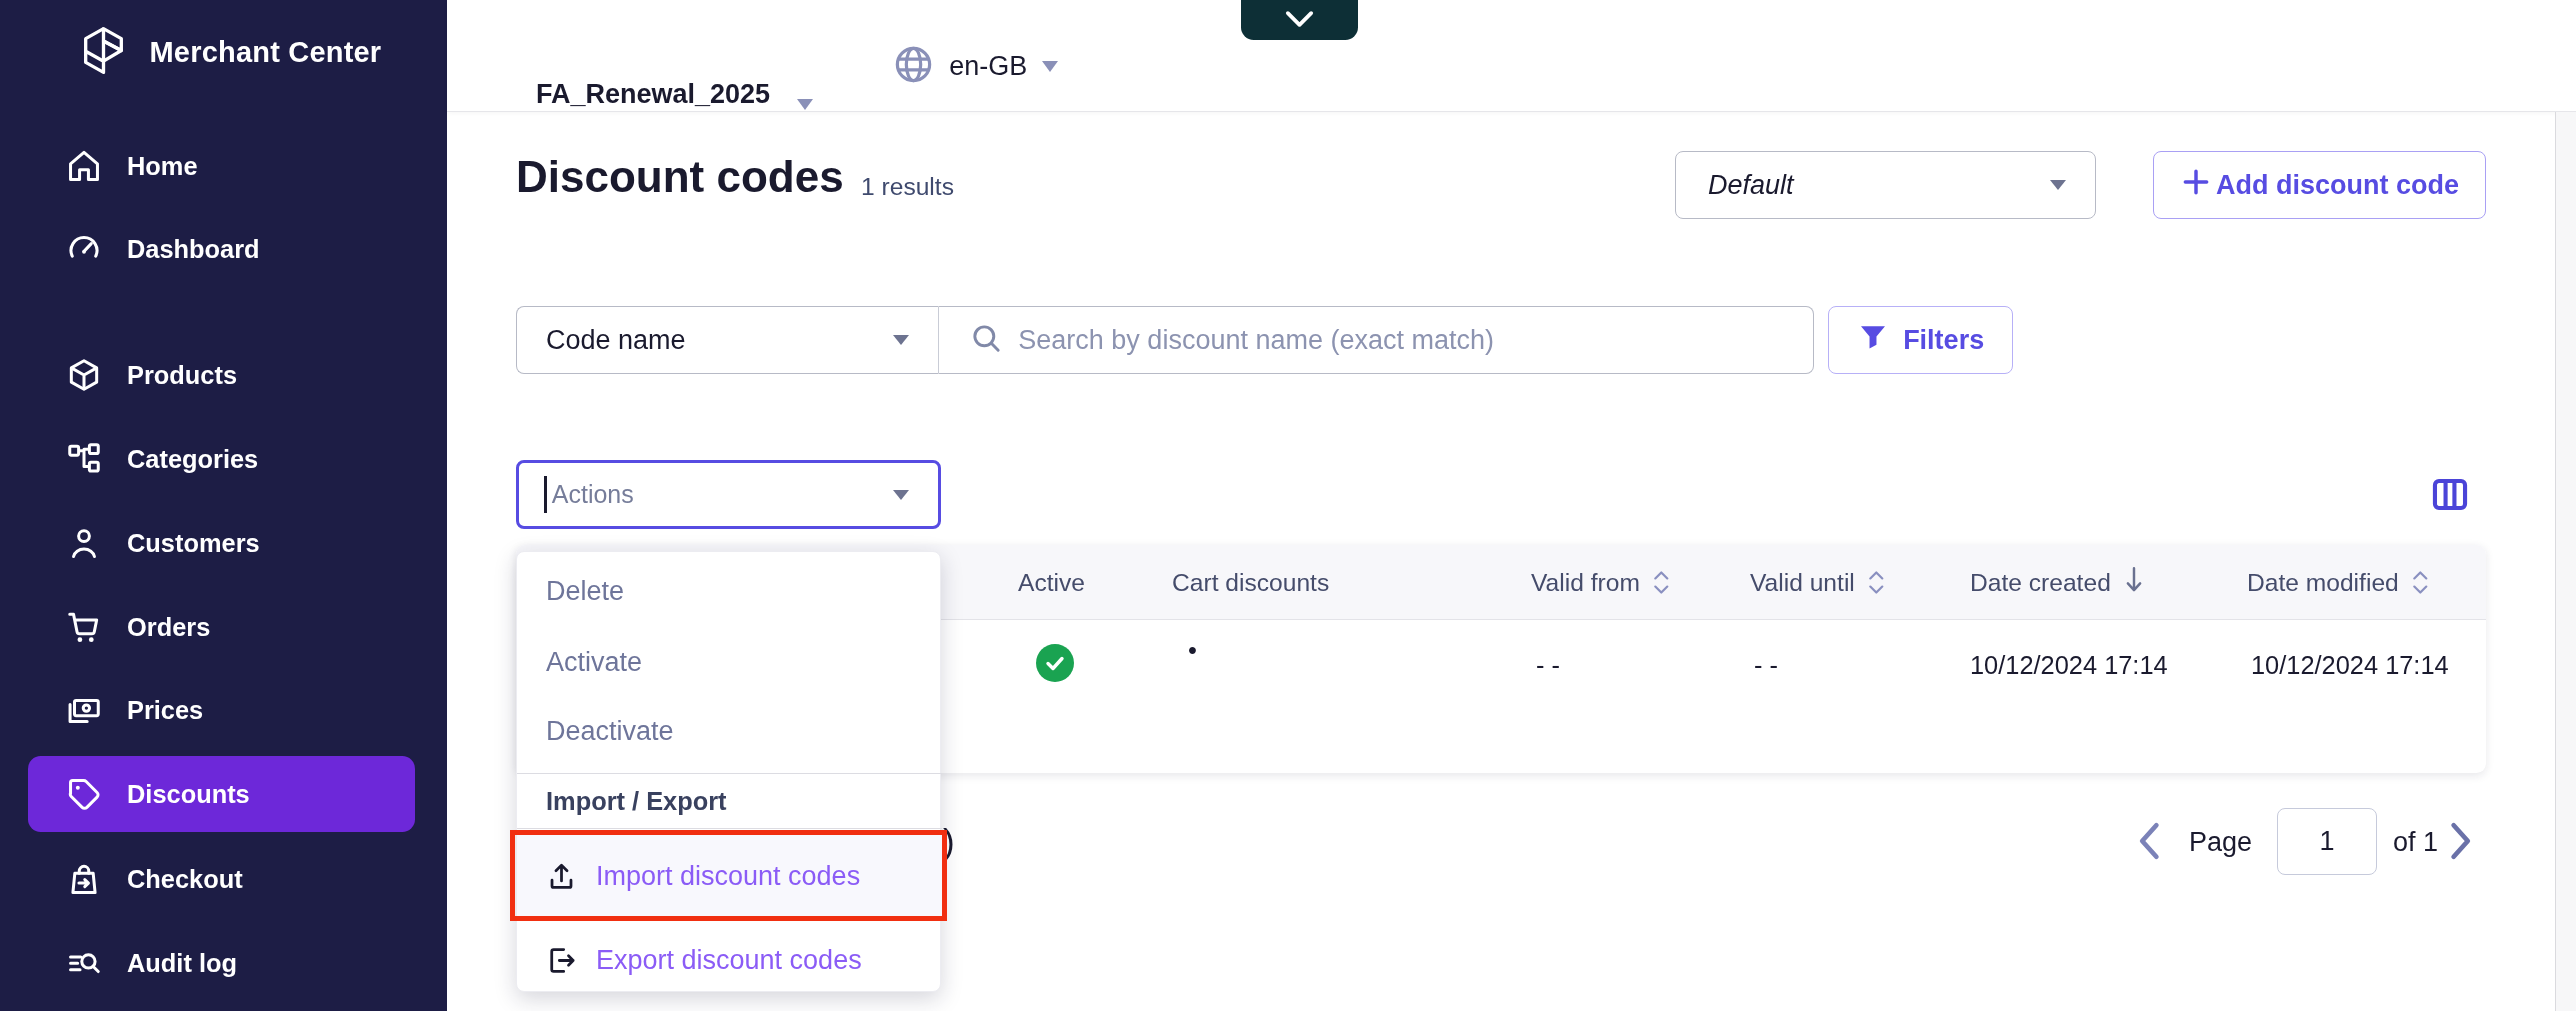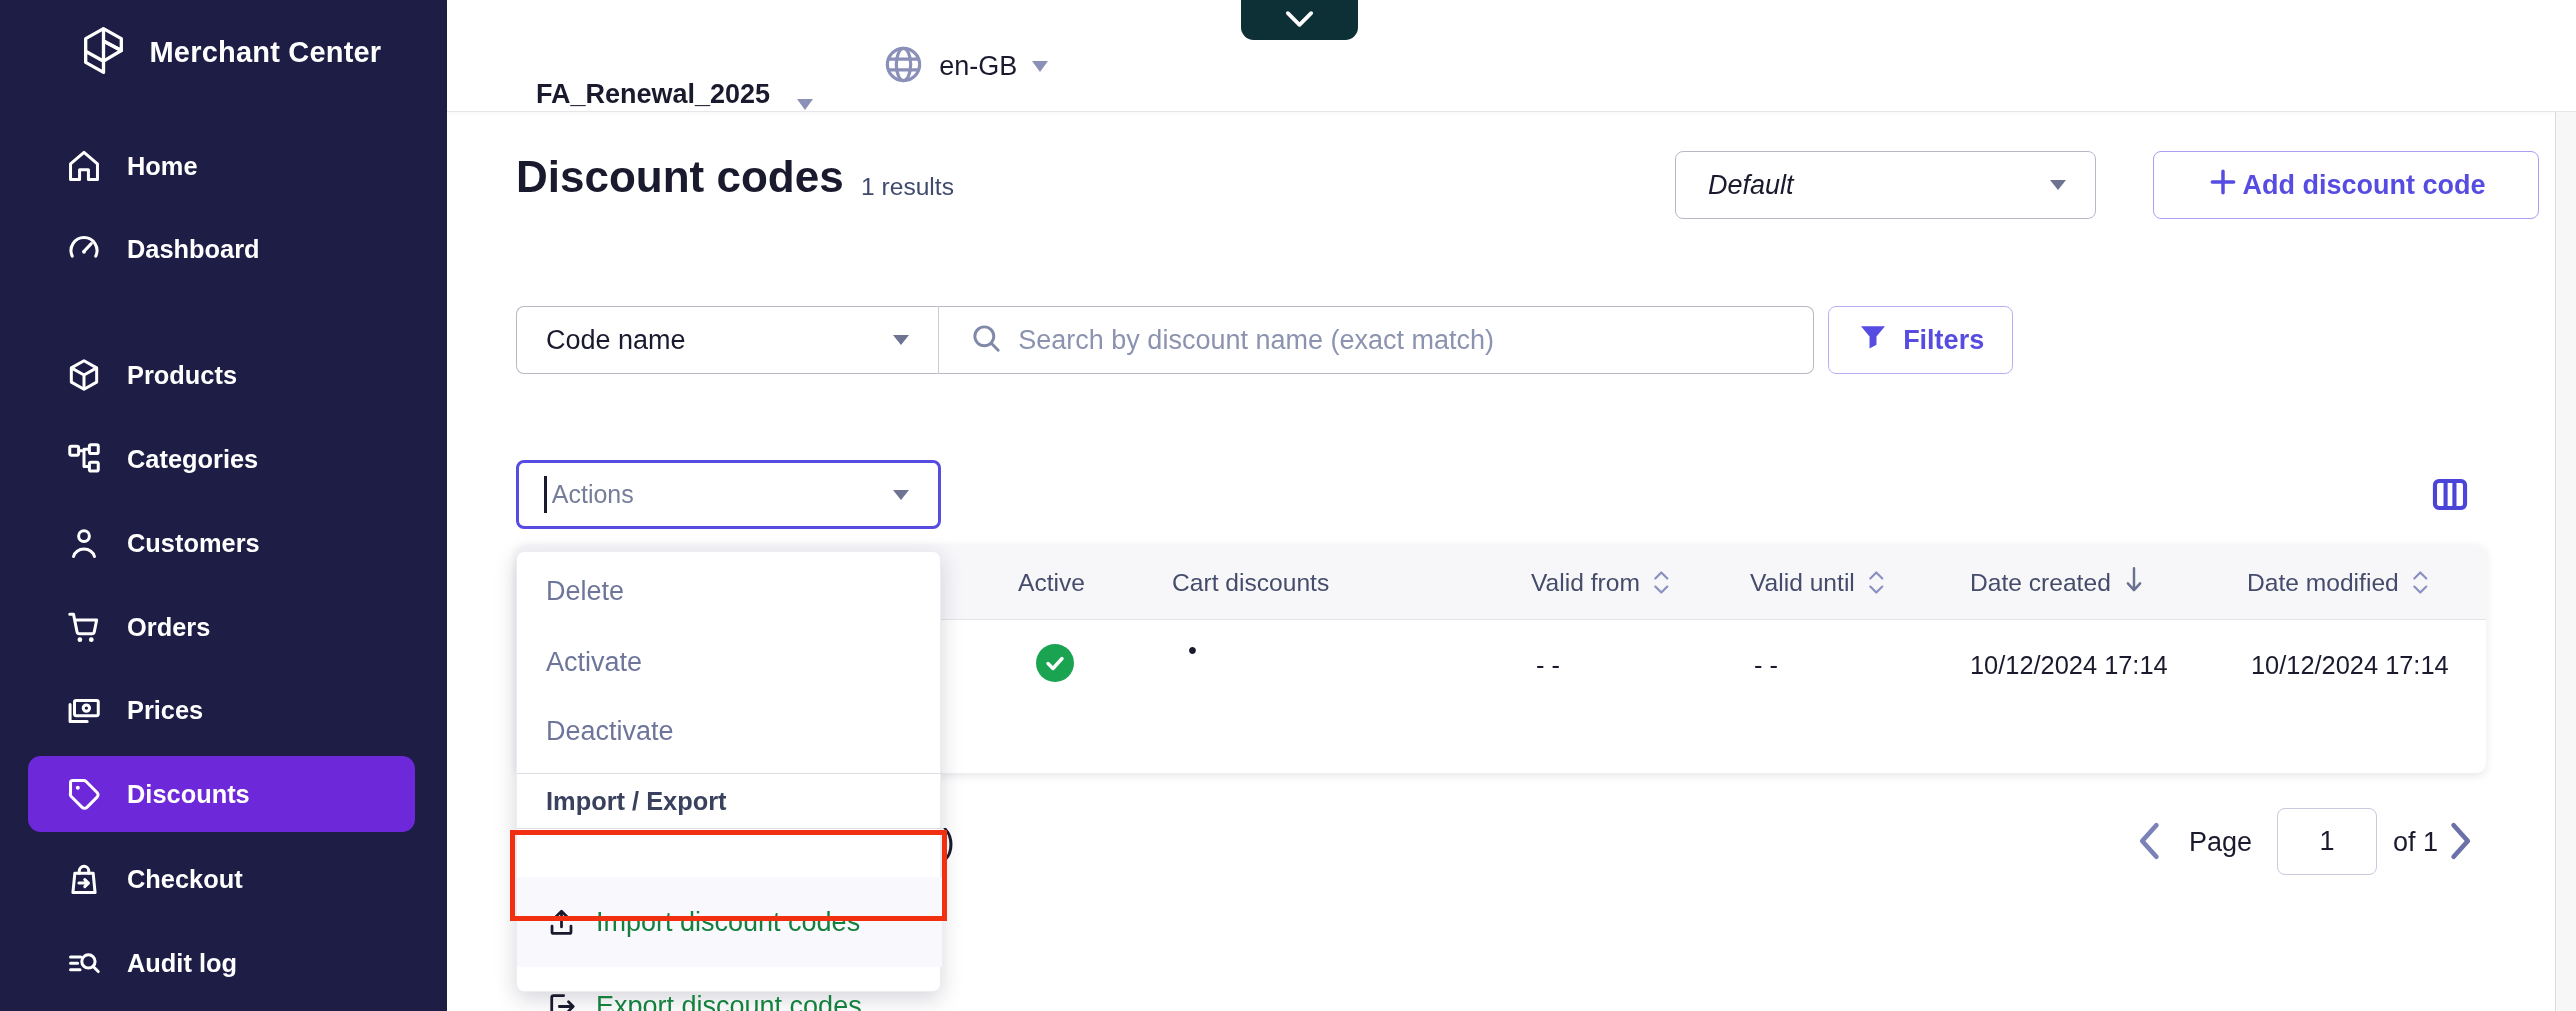--- a/index.html
+++ b/index.html
@@ -27,21 +27,21 @@
   #scrollbar-track { left:2555px; top:112px; width:21.4px; height:899px; background:#f7f7f8; border-left:1.6px solid #dadade; }
 
   
   .page-title { left:516px; top:152px; font-size:44px; font-weight:700; color:#1a1a2e; }
   .results-count { left:861px; top:173px; font-size:24.6px; color:#3f4a6e; }
   .select-box { background:#fff; border:1.6px solid #b7bac6; border-radius:8px; display:flex; align-items:center; }
   #view-select { left:1675px; top:151px; width:421px; height:68px; cursor:pointer; }
   #view-select .sel-label { font-style:italic; font-size:27px; color:#1a1a2e; margin-left:32px; }
   .sel-caret { position:absolute; right:29px; top:50%; transform:translateY(-50%); }
   .caret-sm { width:0; height:0; border-left:8px solid transparent; border-right:8px solid transparent; border-top:10.3px solid #6d7390; }
-  #add-btn { left:2153px; top:151px; width:386px; height:68px; background:#fff; border:1.6px solid #a9a0f4; border-radius:8px; display:flex; align-items:center; justify-content:center; gap:4px; color:#574ce2; font-size:27px; font-weight:700; cursor:pointer; }
+  #add-btn { left:2153px; top:151px; width:333px; height:68px; background:#fff; border:1.6px solid #a9a0f4; border-radius:8px; display:flex; align-items:center; justify-content:center; gap:4px; color:#574ce2; font-size:27px; font-weight:700; cursor:pointer; }
 
   
   #field-select { left:516px; top:306px; width:423px; height:68px; border-radius:8px 0 0 8px; border-right:0.8px solid #c9ccd6; cursor:pointer; }
   #field-select .sel-label { font-size:27px; color:#1a1a2e; margin-left:29px; }
   #search-box { left:939px; top:306px; width:875px; height:68px; border:1.6px solid #b7bac6; border-left:none; border-radius:0 8px 8px 0; background:#fff; display:flex; align-items:center; }
   #search-input { border:none; outline:none; flex:1; font-size:27px; color:#4c1d95; margin-left:14.3px; margin-right:16px; font-family:"Liberation Sans", sans-serif; }
   #search-input::placeholder { color:#8c93b0; opacity:1; }
   #filters-btn { left:1828px; top:306px; width:185px; height:68px; background:#fff; border:1.6px solid #b7b0f7; border-radius:8px; display:flex; align-items:center; justify-content:center; gap:14.3px; color:#574ce2; font-size:27px; font-weight:700; cursor:pointer; }
 
   
@@ -64,21 +64,21 @@
   .pag-label { font-size:27px; color:#1a1a2e; }
   #page-input { left:2277px; top:808px; width:100px; height:67px; border:1.6px solid #c6cadb; border-radius:8px; text-align:center; font-size:27px; color:#1a1a2e; outline:none; font-family:"Liberation Sans", sans-serif; background:#fff; }
   .pg-chevron { cursor:pointer; }
 
   
   #actions-menu { left:516px; top:551px; width:425px; height:441px; background:#fff; border:0.8px solid #ececf1; border-radius:8px; box-shadow:0 6.4px 22px rgba(30,30,60,0.18); z-index:5; }
   .menu-item { position:absolute; left:0; width:425px; height:70px; display:flex; align-items:center; font-size:27px; color:#6e759a; cursor:pointer; }
   .menu-item .mlabel { margin-left:29px; }
   .menu-divider { position:absolute; left:0; width:425px; height:0; border-top:1.6px solid #dcdce2; }
   .menu-section { position:absolute; left:29px; font-size:25.4px; font-weight:700; color:#39415f; }
-  .menu-item.dark { color:#15803d;margin-top:46px; }
+  .menu-item.dark { color:#8b5cf6; }
   .menu-item .micon { position:absolute; left:27px; width:35px; height:35px; display:flex; align-items:center; justify-content:center; color:#1a1a2e; }
   .menu-item .mlabel-icon { margin-left:79px; }
   #import-item { top:279px; height:90px; background:#f8f8fd; }
   #export-item { top:373px; height:70px; }
   #red-annotation { left:510px; top:830px; width:437px; height:91px; border:5.6px solid #f12f11; z-index:6; pointer-events:none; }
   #paren-fragment { left:943px; top:822px; font-size:35px; color:#1a1a2e; z-index:1; }
 
   .green-badge { position:absolute; width:38px; height:38px; border-radius:50%; background:#1aa351; display:flex; align-items:center; justify-content:center; }
 </style>
 </head>
@@ -194,21 +194,21 @@
       </span>
       <span class="nlabel">Audit log</span>
     </div>
   </div>
 
   <div id="topbar" class="abs">
     <div class="abs" style="left:89px; top:0; height:110px; display:flex; align-items:flex-end; gap:27px; cursor:pointer;">
       <span class="project-name">FA_Renewal_2025</span>
       <span class="caret"></span>
     </div>
-    <div class="abs" style="left:435px; top:0; height:132px; display:flex; align-items:center; gap:14.3px; cursor:pointer;">
+    <div class="abs" style="left:445px; top:0; height:132px; display:flex; align-items:center; gap:14.3px; cursor:pointer;">
       <span>
         <svg width="43" height="43" viewBox="0 0 24 24" fill="none" stroke="#8a90b8" stroke-width="1.8">
             <circle cx="12" cy="12" r="9"></circle>
             <ellipse cx="12" cy="12" rx="4" ry="9"></ellipse>
             <path d="M3.6 9 H20.4 M3.6 15 H20.4"></path>
           </svg>
       </span>
       <span class="locale-label">en-GB</span>
       <span class="caret"></span>
     </div>

